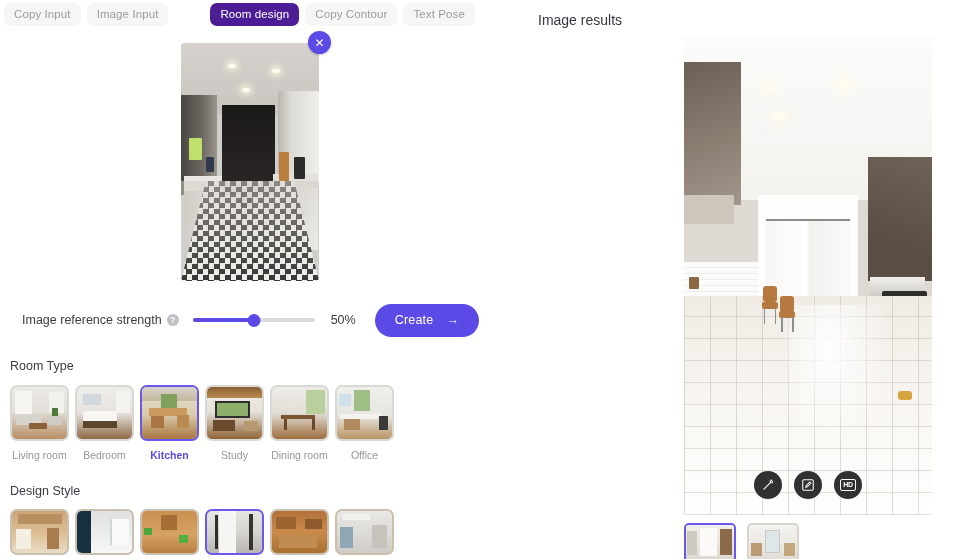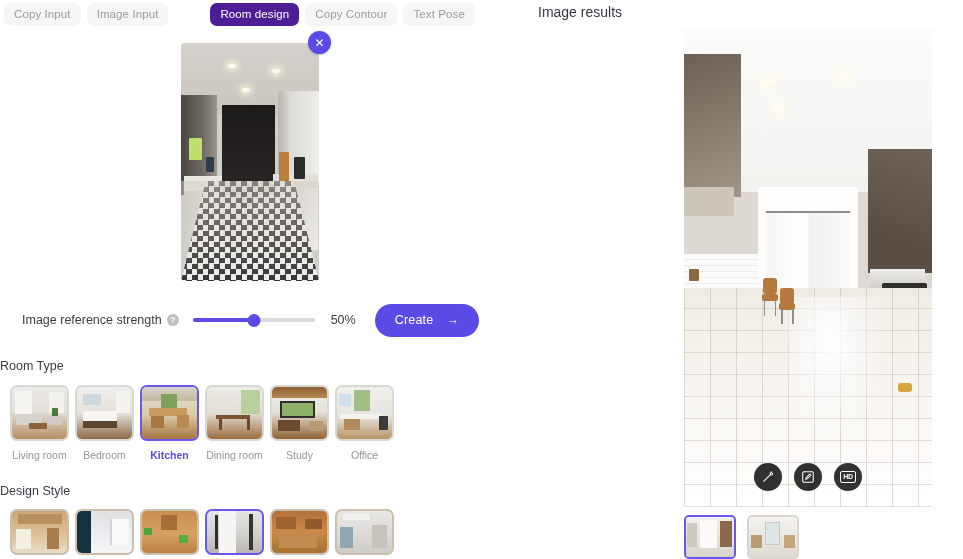--- a/index.html
+++ b/index.html
@@ -130,20 +130,21 @@
     display: inline-flex; align-items: center;
     gap: 13px;
     cursor: pointer;
     font-family: "Liberation Sans", sans-serif;
     letter-spacing: .2px;
   }
 
   
   .section-title {
     font-size: 12.5px; color: #3b3b44;
+    padding-left: 10px;
     margin-top: 22px;
   }
 
   
   .thumb-row {
     display: flex;
     padding-left: 10px;
     margin-top: 12px;
     gap: 6px;
   }
@@ -179,21 +180,21 @@
     background: #cbbfae;
     cursor: pointer;
     position: relative;
     flex: none;
   }
   .style-thumb.selected { border-color: #6a57ee; }
 
   
   .right-panel {
     position: absolute;
-    left: 500px; top: 0;
+    left: 500px; top: 8px;
     width: 463px; height: 513px;
   }
   .results-title {
     position: absolute;
     left: 38px; top: 4px;
     font-size: 14px;
     color: #36363f;
   }
   .result-frame {
     position: absolute;
@@ -413,42 +414,42 @@
             <div style="position:absolute;left:16%;top:56%;width:24%;height:22%;background:#a97540;"></div>
             <div style="position:absolute;right:14%;top:54%;width:22%;height:24%;background:#b98a52;"></div>
           </div>
         </div>
         <div class="thumb-label selected">Kitchen</div>
       </div>
 
 
       <div class="thumb-cell">
         <div class="thumb">
+          <div class="img" style="background:linear-gradient(180deg,#efeeea 0%,#e6e2da 48%,#8f6336 100%);">
+            <div style="position:absolute;left:0;top:0;width:100%;height:22%;background:linear-gradient(180deg,#8c5f33,#b88a52);"></div>
+            <div style="position:absolute;left:14%;top:26%;width:64%;height:34%;background:#8fb06a;border:2px solid #2e2e2e;"></div>
+            <div style="position:absolute;left:10%;top:64%;width:40%;height:20%;background:#6a4b2e;"></div>
+            <div style="position:absolute;right:8%;top:66%;width:24%;height:18%;background:#b79a72;"></div>
+          </div>
+        </div>
+        <div class="thumb-label">Study</div>
+      </div>
+
+      <div class="thumb-cell">
+        <div class="thumb">
           <div class="img" style="background:linear-gradient(180deg,#eeece8 0%,#e2ded6 50%,#9e6e3e 100%);">
             <div style="position:absolute;right:4%;top:6%;width:34%;height:46%;background:#b9cf9d;"></div>
             <div style="position:absolute;left:6%;top:18%;width:36%;height:6%;background:#e8e5df;"></div>
             <div style="position:absolute;left:6%;top:34%;width:36%;height:6%;background:#e8e5df;"></div>
             <div style="position:absolute;left:16%;top:54%;width:62%;height:8%;background:#7b5532;"></div>
             <div style="position:absolute;left:22%;top:62%;width:6%;height:20%;background:#6b4a2c;"></div>
             <div style="position:absolute;right:22%;top:62%;width:6%;height:20%;background:#6b4a2c;"></div>
           </div>
         </div>
         <div class="thumb-label">Dining room</div>
-      </div>
-
-      <div class="thumb-cell">
-        <div class="thumb">
-          <div class="img" style="background:linear-gradient(180deg,#efeeea 0%,#e6e2da 48%,#8f6336 100%);">
-            <div style="position:absolute;left:0;top:0;width:100%;height:22%;background:linear-gradient(180deg,#8c5f33,#b88a52);"></div>
-            <div style="position:absolute;left:14%;top:26%;width:64%;height:34%;background:#8fb06a;border:2px solid #2e2e2e;"></div>
-            <div style="position:absolute;left:10%;top:64%;width:40%;height:20%;background:#6a4b2e;"></div>
-            <div style="position:absolute;right:8%;top:66%;width:24%;height:18%;background:#b79a72;"></div>
-          </div>
-        </div>
-        <div class="thumb-label">Study</div>
       </div>
 
       <div class="thumb-cell">
         <div class="thumb">
           <div class="img" style="background:linear-gradient(180deg,#f0efec 0%,#e7e5e0 55%,#b99465 100%);">
             <div style="position:absolute;left:30%;top:6%;width:30%;height:40%;background:#9fbf86;"></div>
             <div style="position:absolute;left:4%;top:14%;width:22%;height:22%;background:#cfe0ea;"></div>
             <div style="position:absolute;left:6%;top:52%;width:76%;height:10%;background:#f3f2ef;"></div>
             <div style="position:absolute;right:8%;top:56%;width:16%;height:26%;background:#3a3a3a;"></div>
             <div style="position:absolute;left:12%;top:62%;width:30%;height:20%;background:#b08a5c;"></div>

